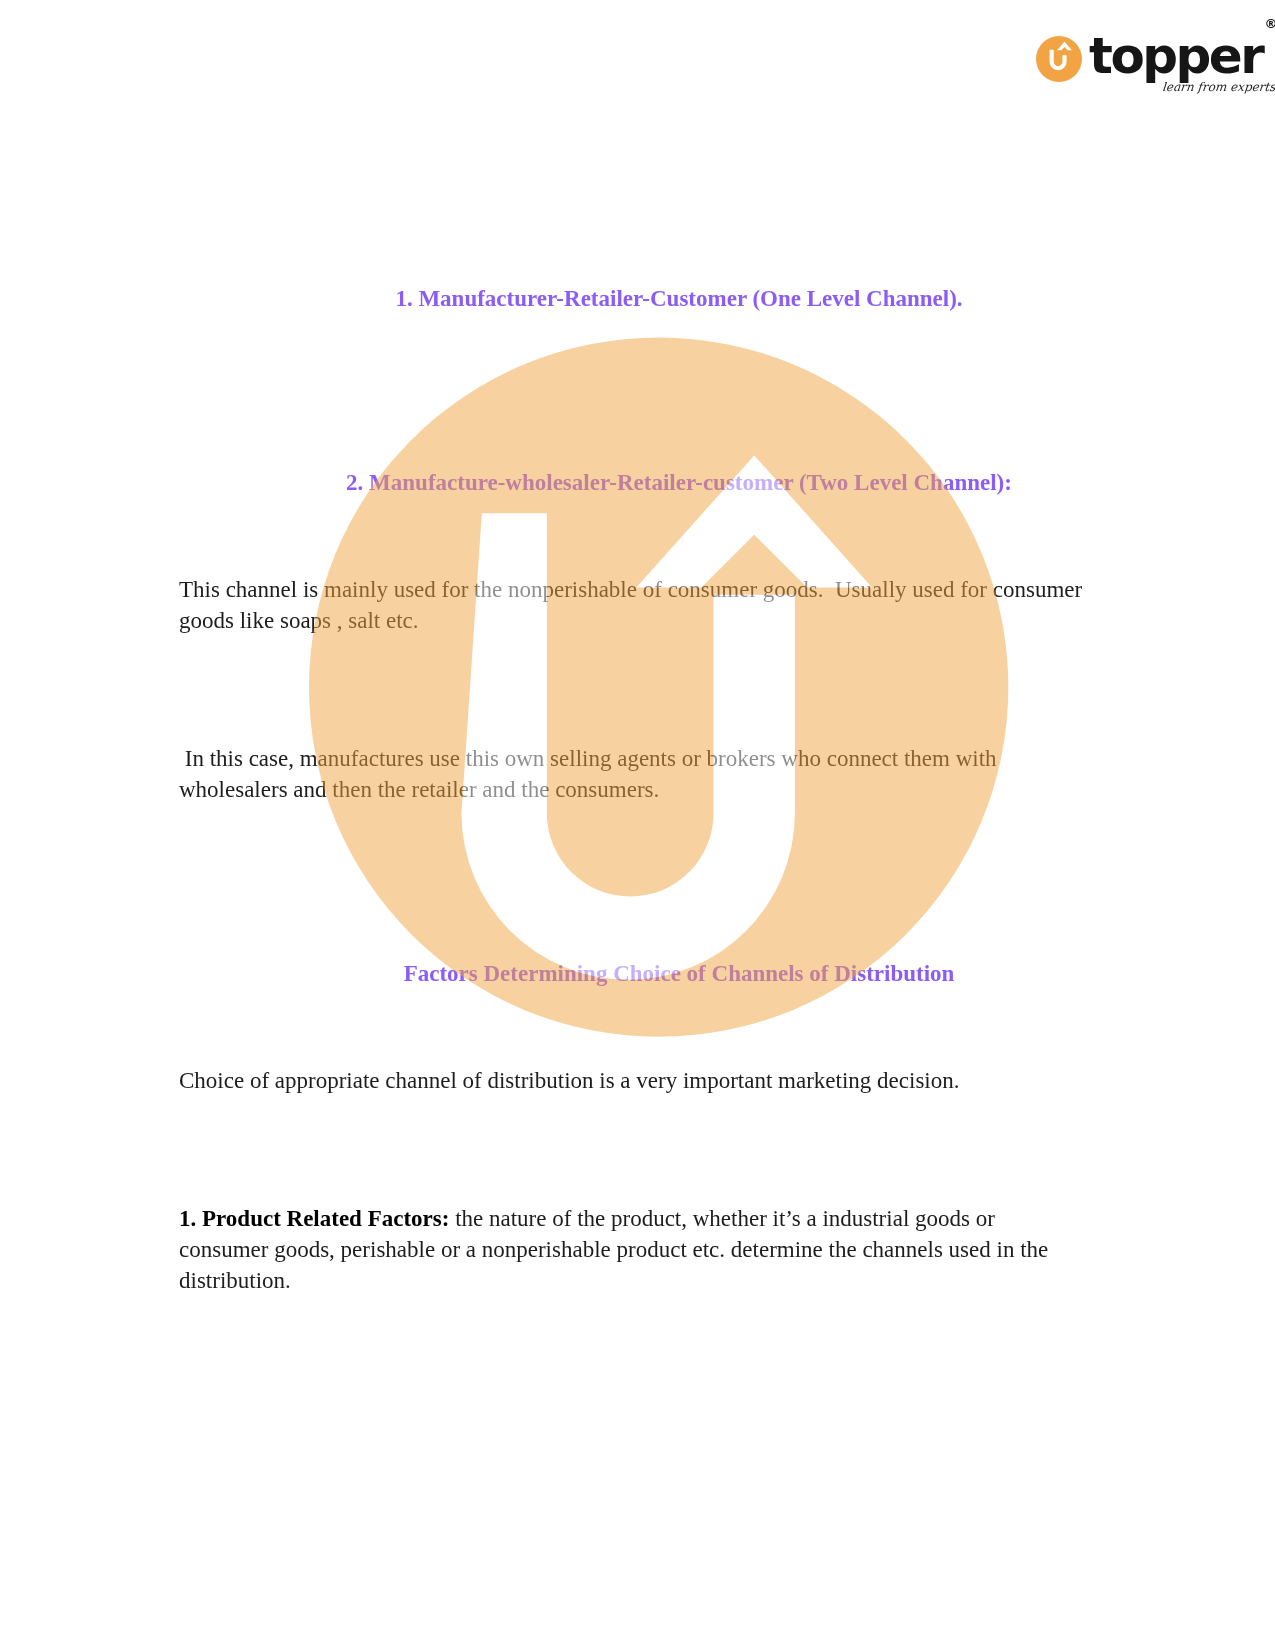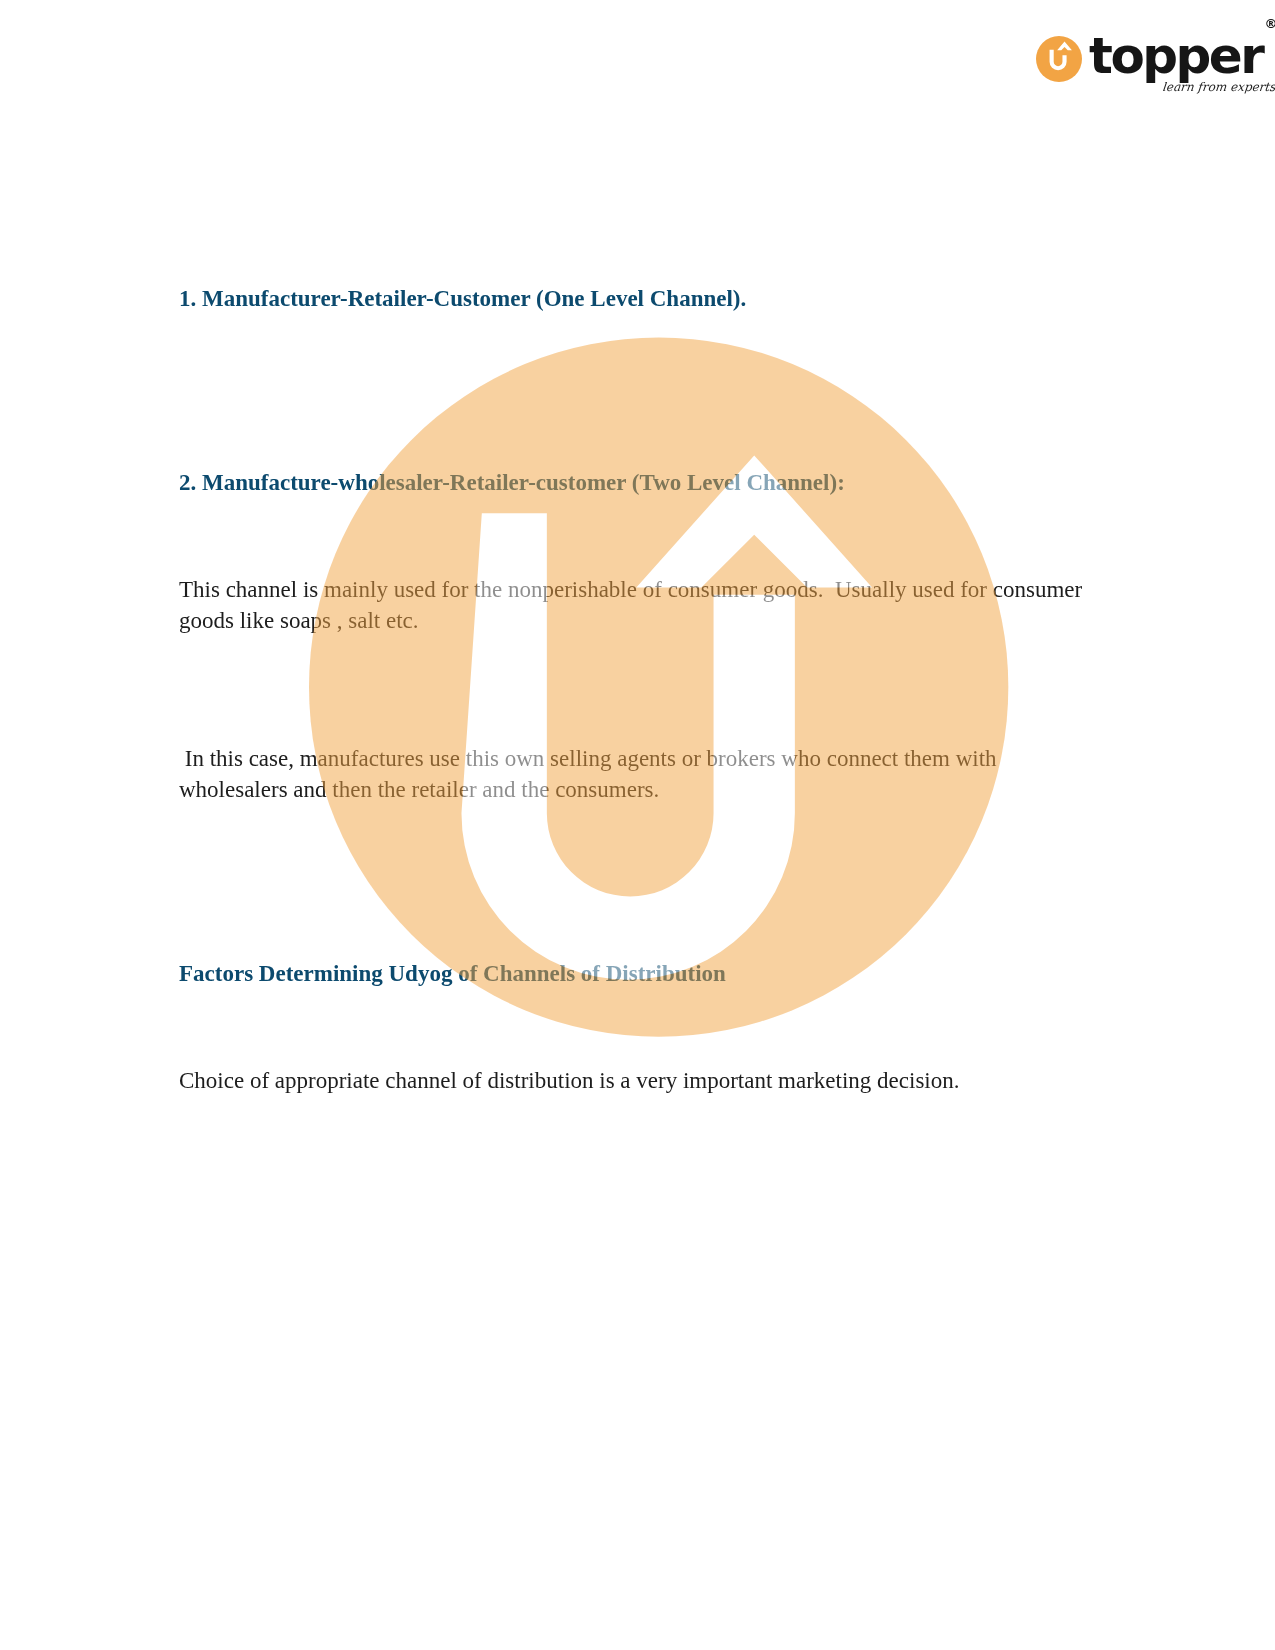--- a/index.html
+++ b/index.html
@@ -37,21 +37,21 @@
 
   
   .content {
     position:absolute; left:143px; top:0; width:1000px;
     font-size:23px; line-height:31px;
     white-space:pre-wrap;
   }
   .content .first { margin-top:190px; }
   h2.doc-h {
     font-size:23px; line-height:31px; font-weight:bold;
-    margin:0 0 14px 0; color:#0c4a6e;
+    margin:0 0 14px 0; color:#8b5cf6;text-align:center;
   }
   h2.sect { margin-top:46px; }
   p.doc-p { margin:0 0 14px 0; }
   p.doc-p b { color:#000; }
 
   
   .watermark {
     position:absolute; inset:0; z-index:10;
     pointer-events:none; opacity:0.5;
   }
@@ -78,23 +78,26 @@
 
       <h2 class="doc-h first">1. Manufacturer-Retailer-Customer (One Level Channel).</h2>
 
       <h2 class="doc-h sect">2. Manufacture-wholesaler-Retailer-customer (Two Level Channel):</h2>
       <p class="doc-p">This channel is mainly used for the nonperishable of consumer goods.  Usually used for consumer
 goods like soaps , salt etc.</p>
 
       <p class="doc-p"> In this case, manufactures use this own selling agents or brokers who connect them with
 wholesalers and then the retailer and the consumers.</p>
 
-      <h2 class="doc-h sect">Factors Determining Udyog of Channels of Distribution</h2>
+      <h2 class="doc-h sect">Factors Determining Choice of Channels of Distribution</h2>
       <p class="doc-p">Choice of appropriate channel of distribution is a very important marketing decision.</p>
 
+      <p class="doc-p"><b>1. Product Related Factors:</b><span> the nature of the product, whether it’s a industrial goods or
+consumer goods, perishable or a nonperishable product etc. determine the channels used in the
+distribution.</span></p>
 
       
 
       
 
       
 
       
 
       

